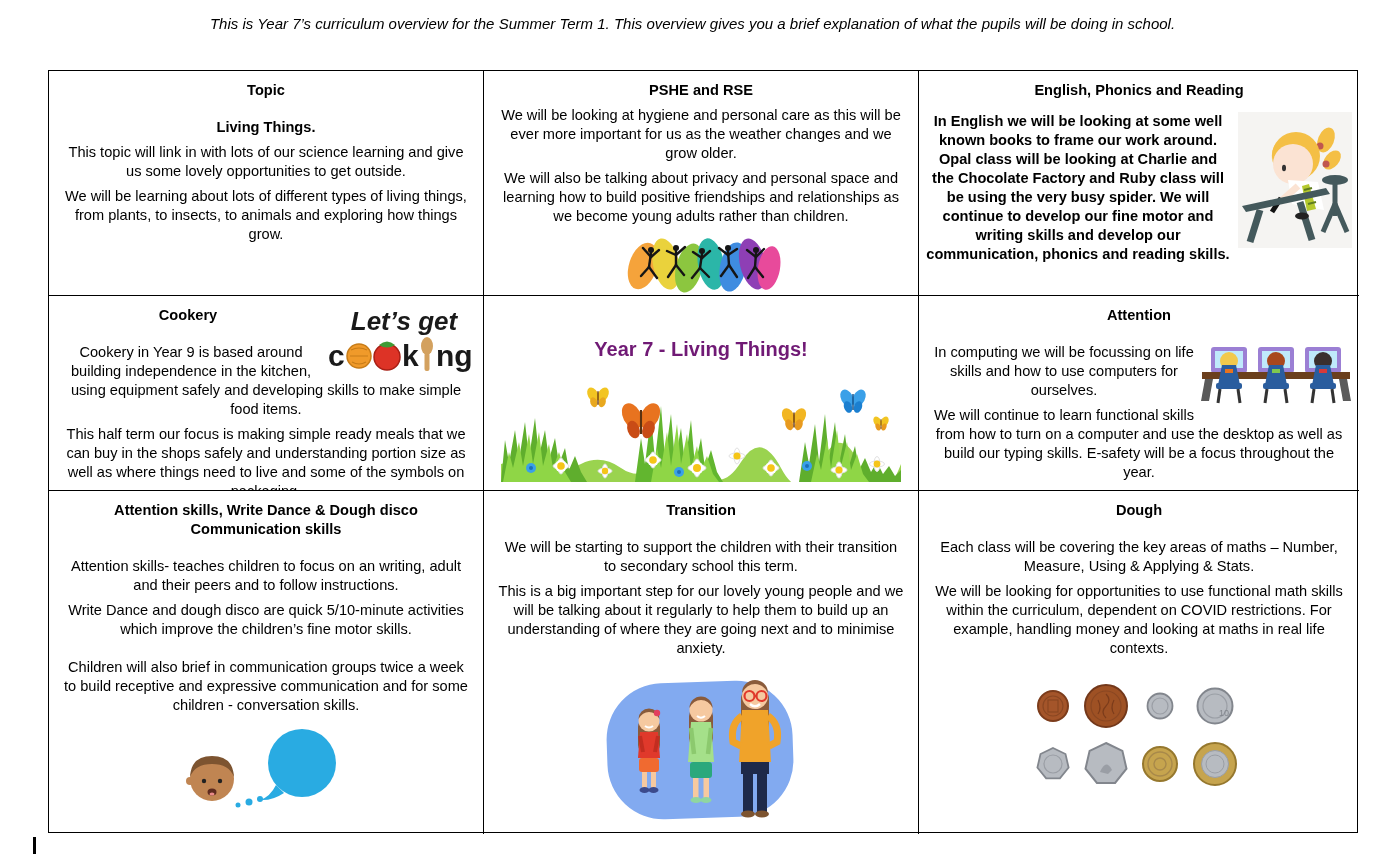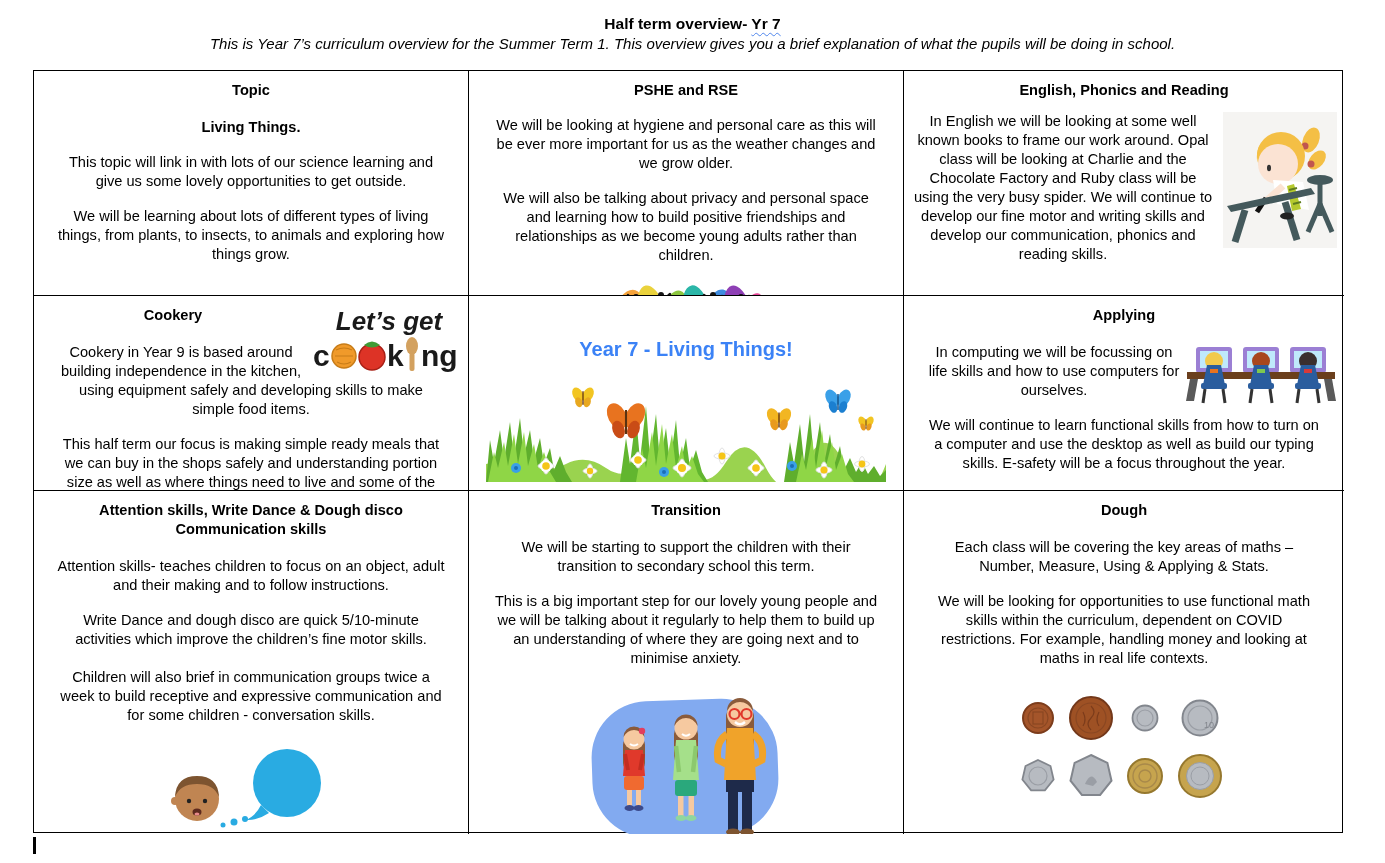--- a/index.html
+++ b/index.html
@@ -2,50 +2,46 @@
 <html><head>
 <meta charset="utf-8">
 <style>
   html,body{margin:0;padding:0;background:#fff;}
   .page{position:relative;width:1385px;height:863px;background:#fff;overflow:hidden;
         font-family:"Liberation Sans","DejaVu Sans",sans-serif;color:#000;font-size:14.6px;line-height:1.3;}
   .doc-header{position:absolute;top:14px;left:0;width:100%;text-align:center;}
   .doc-title{font-weight:bold;font-size:15.5px;}
   .wavy{text-decoration:underline wavy #4f86ec;text-decoration-thickness:1px;text-underline-offset:3px;}
   .doc-subtitle{font-style:italic;font-size:15px;}
-  .grid{position:absolute;left:33px;top:70px;width:1310px;height:763px;display:grid;
+  .grid{position:absolute;left:48px;top:70px;width:1310px;height:763px;display:grid;
         grid-template-columns:435px 435px 440px;grid-template-rows:225px 195px 343px;
         border:1px solid #000;box-sizing:border-box;}
   .cell{border-right:1px solid #000;border-bottom:1px solid #000;box-sizing:border-box;
         padding:10px 7px 0 7px;text-align:center;overflow:hidden;position:relative;}
   .cell:nth-child(3n){border-right:none;}
   .cell:nth-child(n+7){border-bottom:none;}
   .hdr{font-weight:bold;}
   .mb{margin-bottom:18px;}
-  p{margin:16px;}
+  p{margin:6px;}
   .gap{margin-top:19px;}
   .float-right{float:right;}
   .english-flex{display:flex;align-items:flex-start;gap:8px;margin-top:12px;}
-  .english-flex .txt{flex:1;}
-  .center-title{font-weight:bold;font-size:20px;color:#3b82f6;margin-top:30px;}
+  .english-flex .txt{flex:1;font-weight:bold;}
+  .center-title{font-weight:bold;font-size:20px;color:#701a75;margin-top:30px;}
   .meadow-wrap{margin-top:14px;}
   .baby-wrap{text-align:left;margin:6px 0 0 118px;}
   .img-center{margin-top:8px;}
   .next-table-edge{position:absolute;left:33px;top:837px;width:3px;height:17px;background:#000;}
 </style>
 </head>
 <body>
 
 <div class="page">
 
   <div class="doc-header">
-    <div class="doc-title">
-      <span>Half term overview-</span>
-      <span class="wavy">Yr 7</span>
-    </div>
     <div class="doc-subtitle">This is Year 7’s curriculum overview for the Summer Term 1. This overview gives you a brief explanation of what the pupils will be doing in school.</div>
   </div>
 
   <div class="grid">
 
     <div class="cell">
       <div class="hdr mb">Topic</div>
       <div class="hdr">Living Things.</div>
       <p>This topic will link in with lots of our science learning and give us some lovely opportunities to get outside.</p>
       <p>We will be learning about lots of different types of living things, from plants, to insects, to animals and exploring how things grow.</p>
@@ -251,21 +247,21 @@
               <ellipse cx="6" cy="-4" rx="6" ry="9" fill="#f2c522" transform="rotate(28 6 -4)"></ellipse>
               <ellipse cx="-5" cy="5" rx="4" ry="6" fill="#e89a1f" transform="rotate(-20 -5 5)"></ellipse>
               <ellipse cx="5" cy="5" rx="4" ry="6" fill="#e89a1f" transform="rotate(20 5 5)"></ellipse>
               <line x1="0" y1="-8" x2="0" y2="8" stroke="#6b3c12" stroke-width="1.6"></line>
             </g>
         </svg>
       </div>
     </div>
 
     <div class="cell">
-      <div class="hdr mb">Applying</div>
+      <div class="hdr mb">Attention</div>
       <div class="float-right" style="width:152px;height:64px;margin:0 0 2px 4px;">
         <svg width="152" height="64" viewBox="0 0 152 64">
           <g>
             <rect x="11" y="4" width="36" height="26" rx="3" fill="#9b7fd4"></rect>
               <rect x="15" y="8" width="28" height="17" fill="#bfe9fb"></rect>
             <rect x="58" y="4" width="36" height="26" rx="3" fill="#9b7fd4"></rect>
               <rect x="62" y="8" width="28" height="17" fill="#bfe9fb"></rect>
             <rect x="105" y="4" width="36" height="26" rx="3" fill="#9b7fd4"></rect>
               <rect x="109" y="8" width="28" height="17" fill="#bfe9fb"></rect>
           </g>
@@ -294,21 +290,21 @@
           </g>
         </svg>
       </div>
       <p>In computing we will be focussing on life skills and how to use computers for ourselves.</p>
       <p>We will continue to learn functional skills from how to turn on a computer and use the desktop as well as build our typing skills. E-safety will be a focus throughout the year.</p>
     </div>
 
     <div class="cell">
       <div class="hdr">Attention skills, Write Dance &amp; Dough disco</div>
       <div class="hdr mb">Communication skills</div>
-      <p>Attention skills- teaches children to focus on an object, adult and their making and to follow instructions.</p>
+      <p>Attention skills- teaches children to focus on an writing, adult and their peers and to follow instructions.</p>
       <p>Write Dance and dough disco are quick 5/10-minute activities which improve the children’s fine motor skills.</p>
       <p class="gap">Children will also brief in communication groups twice a week to build receptive and expressive communication and for some children - conversation skills.</p>
       <div class="baby-wrap">
         <svg width="172" height="102" viewBox="0 0 172 102">
           <circle cx="38" cy="58" r="22" fill="#c08552"></circle>
           <path d="M16,56 q1,-21 22,-21 q21,0 22,21 q-5,-13 -22,-13 q-17,0 -22,13 z" fill="#7d5430"></path>
           <circle cx="16" cy="60" r="4" fill="#c08552"></circle>
           <circle cx="30" cy="60" r="2.2" fill="#222"></circle>
           <circle cx="46" cy="60" r="2.2" fill="#222"></circle>
           <ellipse cx="38" cy="71" rx="4.5" ry="3.5" fill="#5d2a1e"></ellipse>

